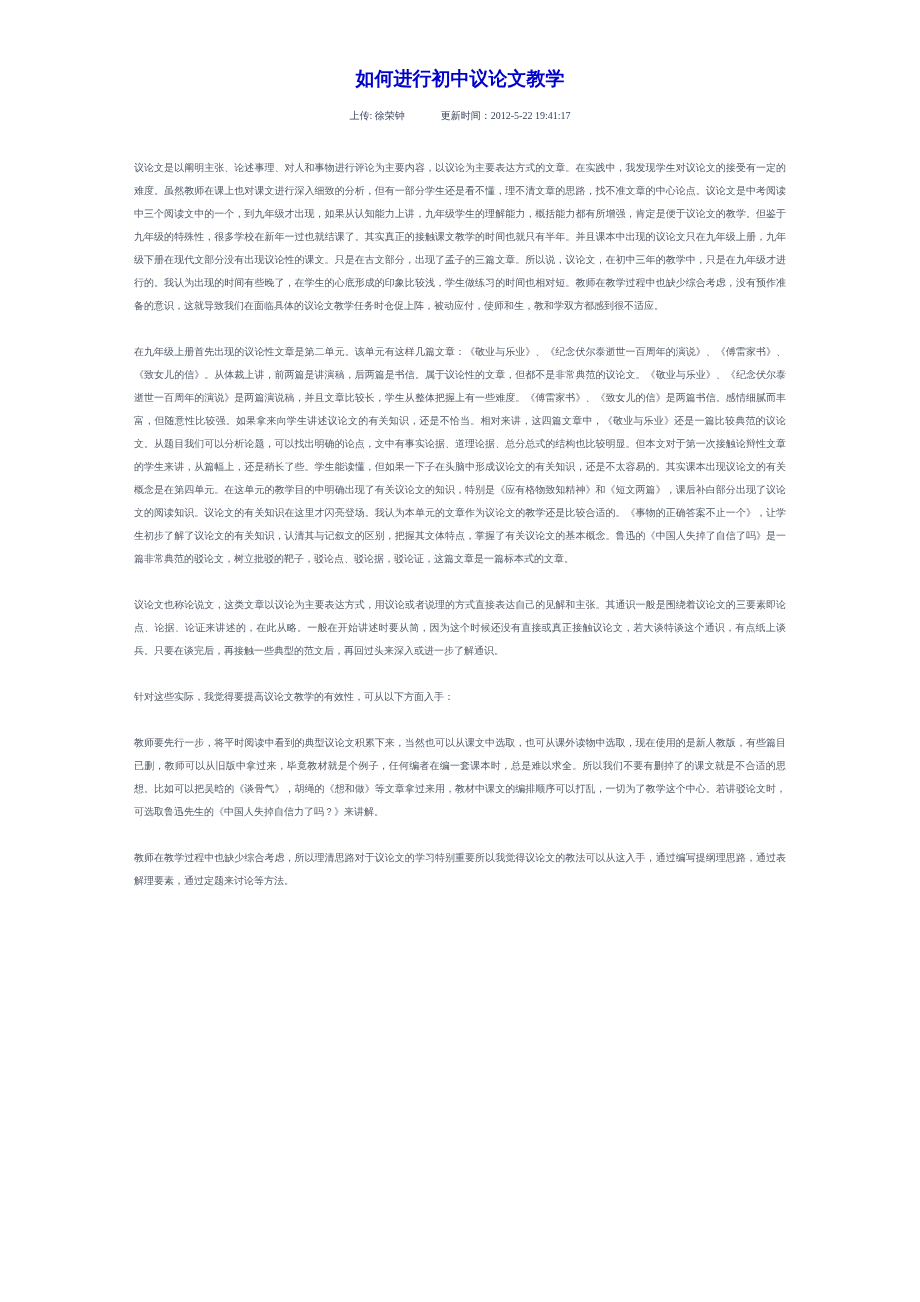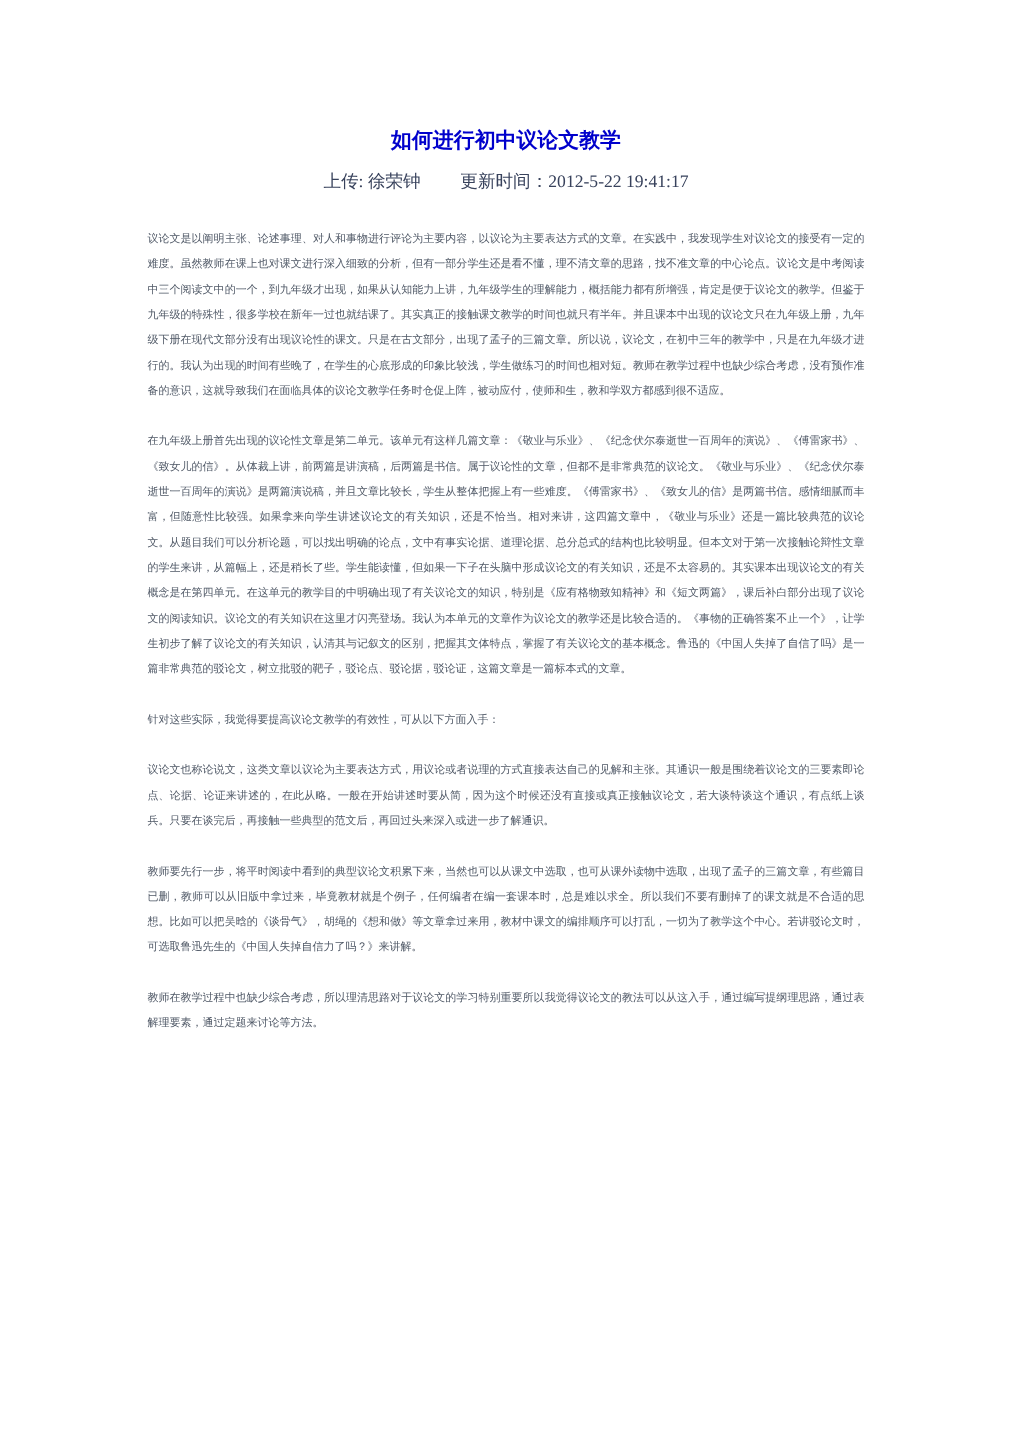--- a/index.html
+++ b/index.html
@@ -8,36 +8,36 @@
     background: #ffffff;
   }
   body {
     width: 920px;
     min-height: 1302px;
     font-family: "Liberation Serif", serif;
   }
   .page {
     width: 652px;
     margin: 0 auto;
-    padding-top: 116px;
+    padding-top: 66px;
     padding-bottom: 60px;
     box-sizing: content-box;
   }
   .title {
     font-size: 19px;
     line-height: 26px;
     font-weight: bold;
     text-align: center;
     color: var(--title, #0000cc);
     margin: 0 0 14px 0;
     font-family: "Liberation Serif", serif;
   }
   .byline {
     text-align: center;
-    font-size: 16px;
+    font-size: 10px;
     line-height: 20px;
     color: var(--byline, #38425c);
     margin: 0 0 30px 0;
   }
   .byline-gap {
     display: inline-block;
     width: 36px;
   }
   .body-text p {
     font-size: 10px;
@@ -57,18 +57,18 @@
 <div class="page">
   <h1 class="title">如何进行初中议论文教学</h1>
 
   <div class="byline">
     <span>上传: 徐荣钟</span><span class="byline-gap"></span><span>更新时间：2012-5-22 19:41:17</span>
   </div>
 
   <div class="body-text">
     <p>议论文是以阐明主张、论述事理、对人和事物进行评论为主要内容，以议论为主要表达方式的文章。在实践中，我发现学生对议论文的接受有一定的难度。虽然教师在课上也对课文进行深入细致的分析，但有一部分学生还是看不懂，理不清文章的思路，找不准文章的中心论点。议论文是中考阅读中三个阅读文中的一个，到九年级才出现，如果从认知能力上讲，九年级学生的理解能力，概括能力都有所增强，肯定是便于议论文的教学。但鉴于九年级的特殊性，很多学校在新年一过也就结课了。其实真正的接触课文教学的时间也就只有半年。并且课本中出现的议论文只在九年级上册，九年级下册在现代文部分没有出现议论性的课文。只是在古文部分，出现了孟子的三篇文章。所以说，议论文，在初中三年的教学中，只是在九年级才进行的。我认为出现的时间有些晚了，在学生的心底形成的印象比较浅，学生做练习的时间也相对短。教师在教学过程中也缺少综合考虑，没有预作准备的意识，这就导致我们在面临具体的议论文教学任务时仓促上阵，被动应付，使师和生，教和学双方都感到很不适应。</p>
     <p>在九年级上册首先出现的议论性文章是第二单元。该单元有这样几篇文章：《敬业与乐业》、《纪念伏尔泰逝世一百周年的演说》、《傅雷家书》、《致女儿的信》。从体裁上讲，前两篇是讲演稿，后两篇是书信。属于议论性的文章，但都不是非常典范的议论文。《敬业与乐业》、《纪念伏尔泰逝世一百周年的演说》是两篇演说稿，并且文章比较长，学生从整体把握上有一些难度。《傅雷家书》、《致女儿的信》是两篇书信。感情细腻而丰富，但随意性比较强。如果拿来向学生讲述议论文的有关知识，还是不恰当。相对来讲，这四篇文章中，《敬业与乐业》还是一篇比较典范的议论文。从题目我们可以分析论题，可以找出明确的论点，文中有事实论据、道理论据、总分总式的结构也比较明显。但本文对于第一次接触论辩性文章的学生来讲，从篇幅上，还是稍长了些。学生能读懂，但如果一下子在头脑中形成议论文的有关知识，还是不太容易的。其实课本出现议论文的有关概念是在第四单元。在这单元的教学目的中明确出现了有关议论文的知识，特别是《应有格物致知精神》和《短文两篇》，课后补白部分出现了议论文的阅读知识。议论文的有关知识在这里才闪亮登场。我认为本单元的文章作为议论文的教学还是比较合适的。《事物的正确答案不止一个》，让学生初步了解了议论文的有关知识，认清其与记叙文的区别，把握其文体特点，掌握了有关议论文的基本概念。鲁迅的《中国人失掉了自信了吗》是一篇非常典范的驳论文，树立批驳的靶子，驳论点、驳论据，驳论证，这篇文章是一篇标本式的文章。</p>
+    <p>议论文也称论说文，这类文章以议论为主要表达方式，用议论或者说理的方式直接表达自己的见解和主张。其通识一般是围绕着议论文的三要素即论点、论据、论证来讲述的，在此从略。一般在开始讲述时要从简，因为这个时候还没有直接或真正接触议论文，若大谈特谈这个通识，有点纸上谈兵。只要在谈完后，再接触一些典型的范文后，再回过头来深入或进一步了解通识。</p>
     <p>针对这些实际，我觉得要提高议论文教学的有效性，可从以下方面入手：</p>
-    <p>议论文也称论说文，这类文章以议论为主要表达方式，用议论或者说理的方式直接表达自己的见解和主张。其通识一般是围绕着议论文的三要素即论点、论据、论证来讲述的，在此从略。一般在开始讲述时要从简，因为这个时候还没有直接或真正接触议论文，若大谈特谈这个通识，有点纸上谈兵。只要在谈完后，再接触一些典型的范文后，再回过头来深入或进一步了解通识。</p>
-    <p>教师要先行一步，将平时阅读中看到的典型议论文积累下来，当然也可以从课文中选取，也可从课外读物中选取，出现了孟子的三篇文章，有些篇目已删，教师可以从旧版中拿过来，毕竟教材就是个例子，任何编者在编一套课本时，总是难以求全。所以我们不要有删掉了的课文就是不合适的思想。比如可以把吴晗的《谈骨气》，胡绳的《想和做》等文章拿过来用，教材中课文的编排顺序可以打乱，一切为了教学这个中心。若讲驳论文时，可选取鲁迅先生的《中国人失掉自信力了吗？》来讲解。</p>
+    <p>教师要先行一步，将平时阅读中看到的典型议论文积累下来，当然也可以从课文中选取，也可从课外读物中选取，现在使用的是新人教版，有些篇目已删，教师可以从旧版中拿过来，毕竟教材就是个例子，任何编者在编一套课本时，总是难以求全。所以我们不要有删掉了的课文就是不合适的思想。比如可以把吴晗的《谈骨气》，胡绳的《想和做》等文章拿过来用，教材中课文的编排顺序可以打乱，一切为了教学这个中心。若讲驳论文时，可选取鲁迅先生的《中国人失掉自信力了吗？》来讲解。</p>
     <p>教师在教学过程中也缺少综合考虑，所以理清思路对于议论文的学习特别重要所以我觉得议论文的教法可以从这入手，通过编写提纲理思路，通过表解理要素，通过定题来讨论等方法。</p>
   </div>
 </div>
 
 </body></html>

